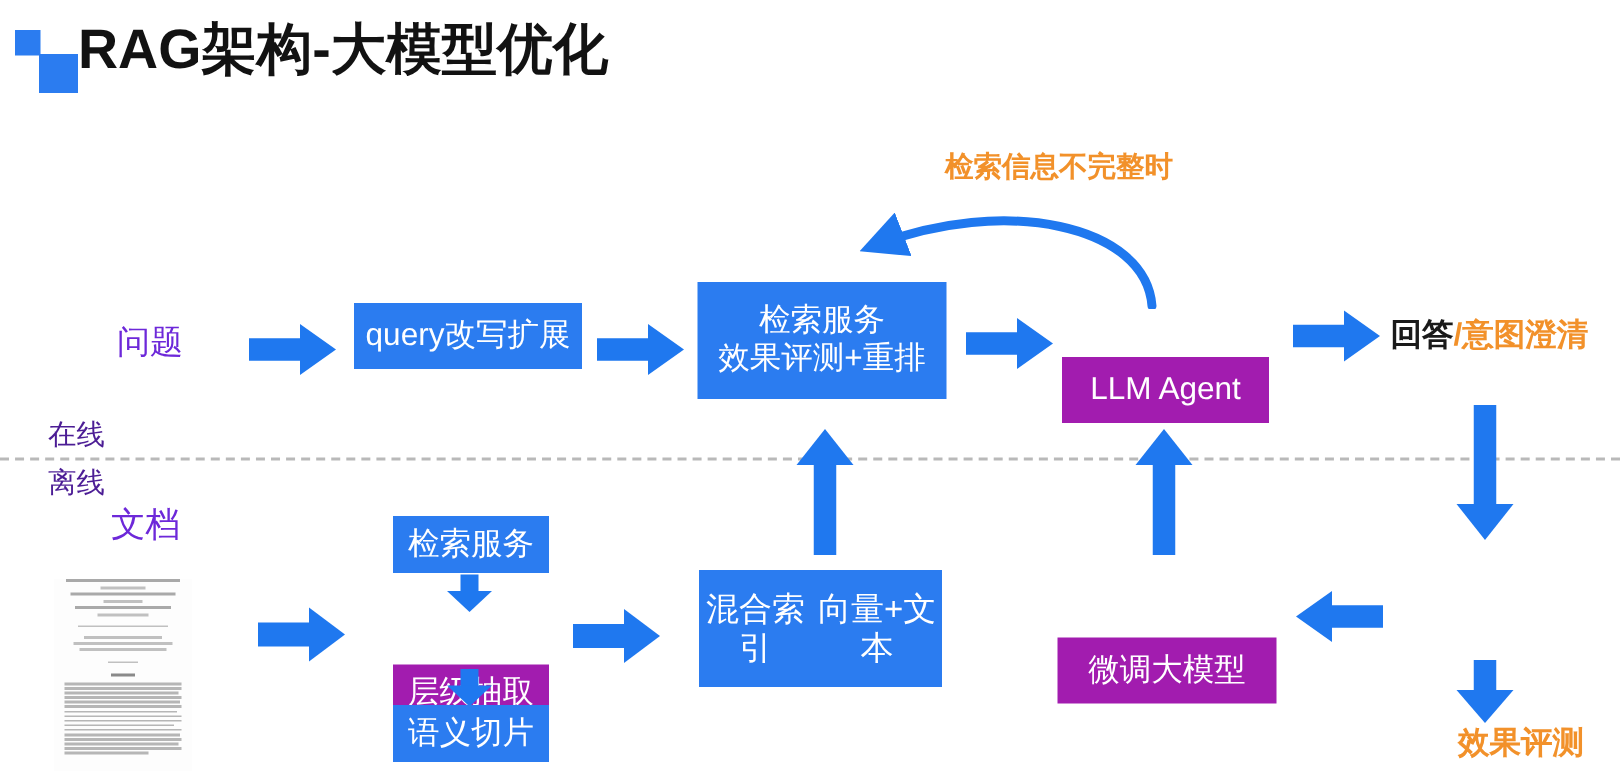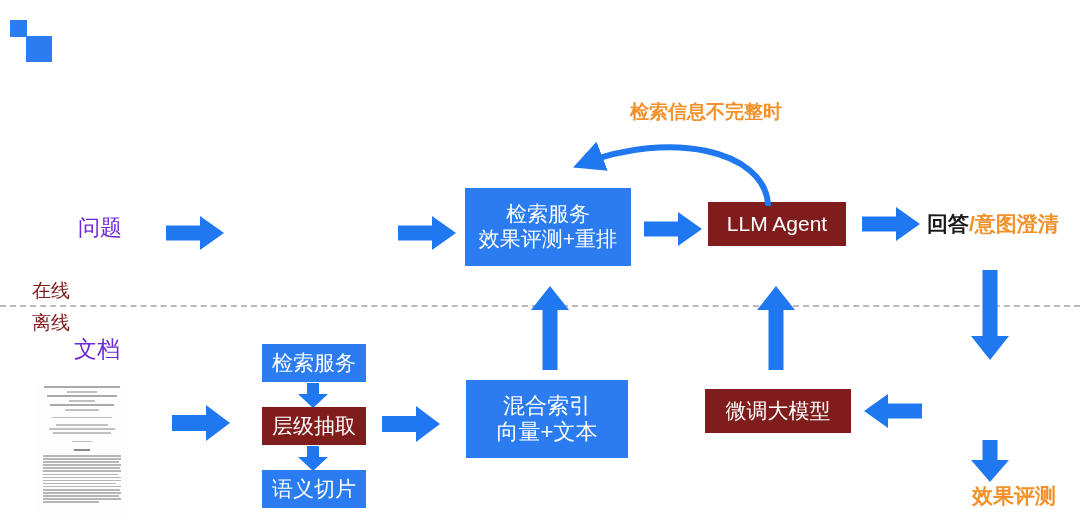--- a/index.html
+++ b/index.html
@@ -23,28 +23,28 @@
   }
 
   
   .node{
     position:absolute;box-sizing:border-box;
     display:flex;align-items:center;justify-content:center;
     color:#ffffff;text-align:center;line-height:1.18;
     font-weight:normal;
   }
   .node.blue{background:#2b7cf0;}
-  .node.orange{background:#7f1d1d;}
+  .node.orange{background:#a21caf;margin-top:36px;}
   .node .ln{display:block;}
 
   
   .lbl{position:absolute;white-space:nowrap;line-height:1.1;}
   .lbl.black{color:#6d28d9;font-weight:normal;}
   .lbl.orange{color:#f2912a;font-weight:bold;}
-  .lbl.grey{color:#7f1d1d;font-weight:normal;}
+  .lbl.grey{color:#4c1d95;font-weight:normal;}
 
   
   .divider{
     position:absolute;left:0;top:305px;width:1080px;height:0;
     border-top:2px dashed #b9b9b9;
   }
 
   
   .arrow{position:absolute;}
   .arrow .shaft{position:absolute;background:#1f78ef;}
@@ -83,32 +83,36 @@
 </style>
 </head>
 <body>
 
 <div id="stage">
 
   <div class="logo" style="left:10px;top:20px;width:44px;height:44px;">
     <div class="sq-sm"></div>
     <div class="sq-lg"></div>
   </div>
+  <div class="page-title">RAG架构-大模型优化</div>
 
   <div class="divider"></div>
   <div class="lbl grey" style="left:32px;top:281px;font-size:19px;">在线</div>
   <div class="lbl grey" style="left:32px;top:313px;font-size:19px;">离线</div>
 
   <div class="lbl black" style="left:78px;top:216px;font-size:22px;">问题</div>
 
   <div class="arrow arr-r" style="left:166px;top:216px;width:58px;height:34px;">
     <div class="shaft" style="width:34px;height:15px;"></div>
     <div class="head" style="border-top-width:17px;border-bottom-width:17px;border-left-width:24px;"></div>
   </div>
 
+  <div class="node blue" style="left:236px;top:202px;width:152px;height:44px;font-size:21px;">
+    <span class="ln">query改写扩展</span>
+  </div>
 
   <div class="arrow arr-r" style="left:398px;top:216px;width:58px;height:34px;">
     <div class="shaft" style="width:34px;height:15px;"></div>
     <div class="head" style="border-top-width:17px;border-bottom-width:17px;border-left-width:24px;"></div>
   </div>
 
   <div class="node blue" style="left:465px;top:188px;width:166px;height:78px;font-size:21px;flex-direction:column;">
     <span class="ln">检索服务</span>
     <span class="ln">效果评测+重排</span>
   </div>
@@ -212,21 +216,21 @@
   </div>
   <div class="node blue" style="left:262px;top:470px;width:104px;height:38px;font-size:21px;">
     <span class="ln">语义切片</span>
   </div>
 
   <div class="arrow arr-r" style="left:382px;top:406px;width:58px;height:36px;">
     <div class="shaft" style="width:34px;height:16px;"></div>
     <div class="head" style="border-top-width:18px;border-bottom-width:18px;border-left-width:24px;"></div>
   </div>
 
-  <div class="node blue" style="left:466px;top:380px;width:162px;height:78px;font-size:22px;flex-direction:column;">
+  <div class="node blue" style="left:466px;top:380px;width:162px;height:78px;font-size:22px;flex-direction:row;">
     <span class="ln">混合索引</span>
     <span class="ln">向量+文本</span>
   </div>
 
   <div class="node orange" style="left:705px;top:389px;width:146px;height:44px;font-size:21px;">
     <span class="ln">微调大模型</span>
   </div>
 
   <div class="arrow arr-l" style="left:864px;top:394px;width:58px;height:34px;">
     <div class="shaft" style="width:34px;height:15px;"></div>

